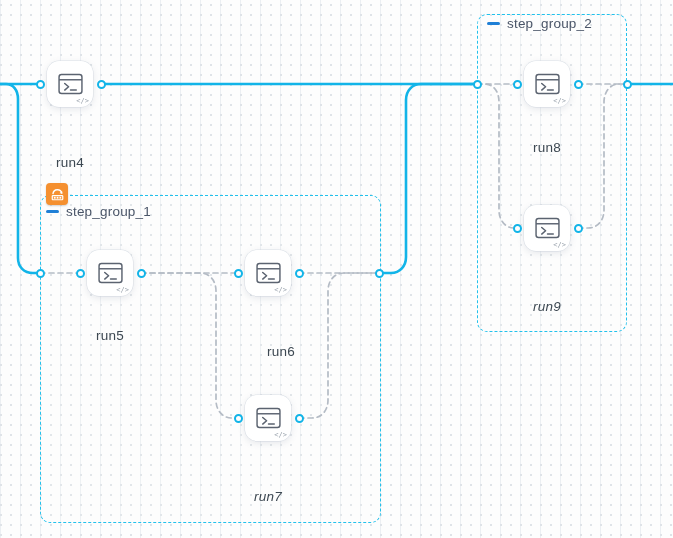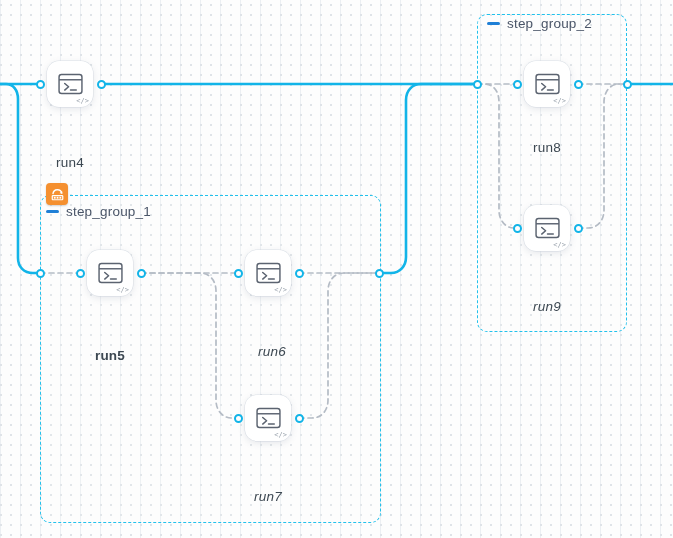--- a/index.html
+++ b/index.html
@@ -195,34 +195,34 @@
 
     <div class="node" style="left:87px; top:250px;">
       <svg class="term-icon" width="25" height="22" viewBox="0 0 26 22">
         <rect x="1.1" y="1.1" width="23.8" height="19.8" rx="2.6" fill="none" stroke="#5b6370" stroke-width="1.5"></rect>
         <line x1="1.1" y1="6.6" x2="24.9" y2="6.6" stroke="#5b6370" stroke-width="1.5"></line>
         <polyline points="7,10.5 11,13.9 7,17.3" fill="none" stroke="#5b6370" stroke-width="1.6" stroke-linecap="round" stroke-linejoin="round"></polyline>
         <line x1="13" y1="17.3" x2="19" y2="17.3" stroke="#5b6370" stroke-width="1.6" stroke-linecap="round"></line>
       </svg>
       <span class="code-badge">&lt;/&gt;</span>
     </div>
-    <div class="node-label" style="left:87px; top:316px; width:46px;font-weight:bold;">run5</div>
+    <div class="node-label" style="left:87px; top:296px; width:46px;">run5</div>
     <div class="port" style="left:75.5px; top:268.5px;"></div>
     <div class="port" style="left:136.5px; top:268.5px;"></div>
 
     <div class="node" style="left:245px; top:250px;">
       <svg class="term-icon" width="25" height="22" viewBox="0 0 26 22">
         <rect x="1.1" y="1.1" width="23.8" height="19.8" rx="2.6" fill="none" stroke="#5b6370" stroke-width="1.5"></rect>
         <line x1="1.1" y1="6.6" x2="24.9" y2="6.6" stroke="#5b6370" stroke-width="1.5"></line>
         <polyline points="7,10.5 11,13.9 7,17.3" fill="none" stroke="#5b6370" stroke-width="1.6" stroke-linecap="round" stroke-linejoin="round"></polyline>
         <line x1="13" y1="17.3" x2="19" y2="17.3" stroke="#5b6370" stroke-width="1.6" stroke-linecap="round"></line>
       </svg>
       <span class="code-badge">&lt;/&gt;</span>
     </div>
-    <div class="node-label" style="left:249px; top:312px; width:46px;font-style:italic;">run6</div>
+    <div class="node-label" style="left:258px; top:312px; width:46px;">run6</div>
     <div class="port" style="left:233.5px; top:268.5px;"></div>
     <div class="port" style="left:294.5px; top:268.5px;"></div>
 
     <div class="node" style="left:245px; top:395px;">
       <svg class="term-icon" width="25" height="22" viewBox="0 0 26 22">
         <rect x="1.1" y="1.1" width="23.8" height="19.8" rx="2.6" fill="none" stroke="#5b6370" stroke-width="1.5"></rect>
         <line x1="1.1" y1="6.6" x2="24.9" y2="6.6" stroke="#5b6370" stroke-width="1.5"></line>
         <polyline points="7,10.5 11,13.9 7,17.3" fill="none" stroke="#5b6370" stroke-width="1.6" stroke-linecap="round" stroke-linejoin="round"></polyline>
         <line x1="13" y1="17.3" x2="19" y2="17.3" stroke="#5b6370" stroke-width="1.6" stroke-linecap="round"></line>
       </svg>

